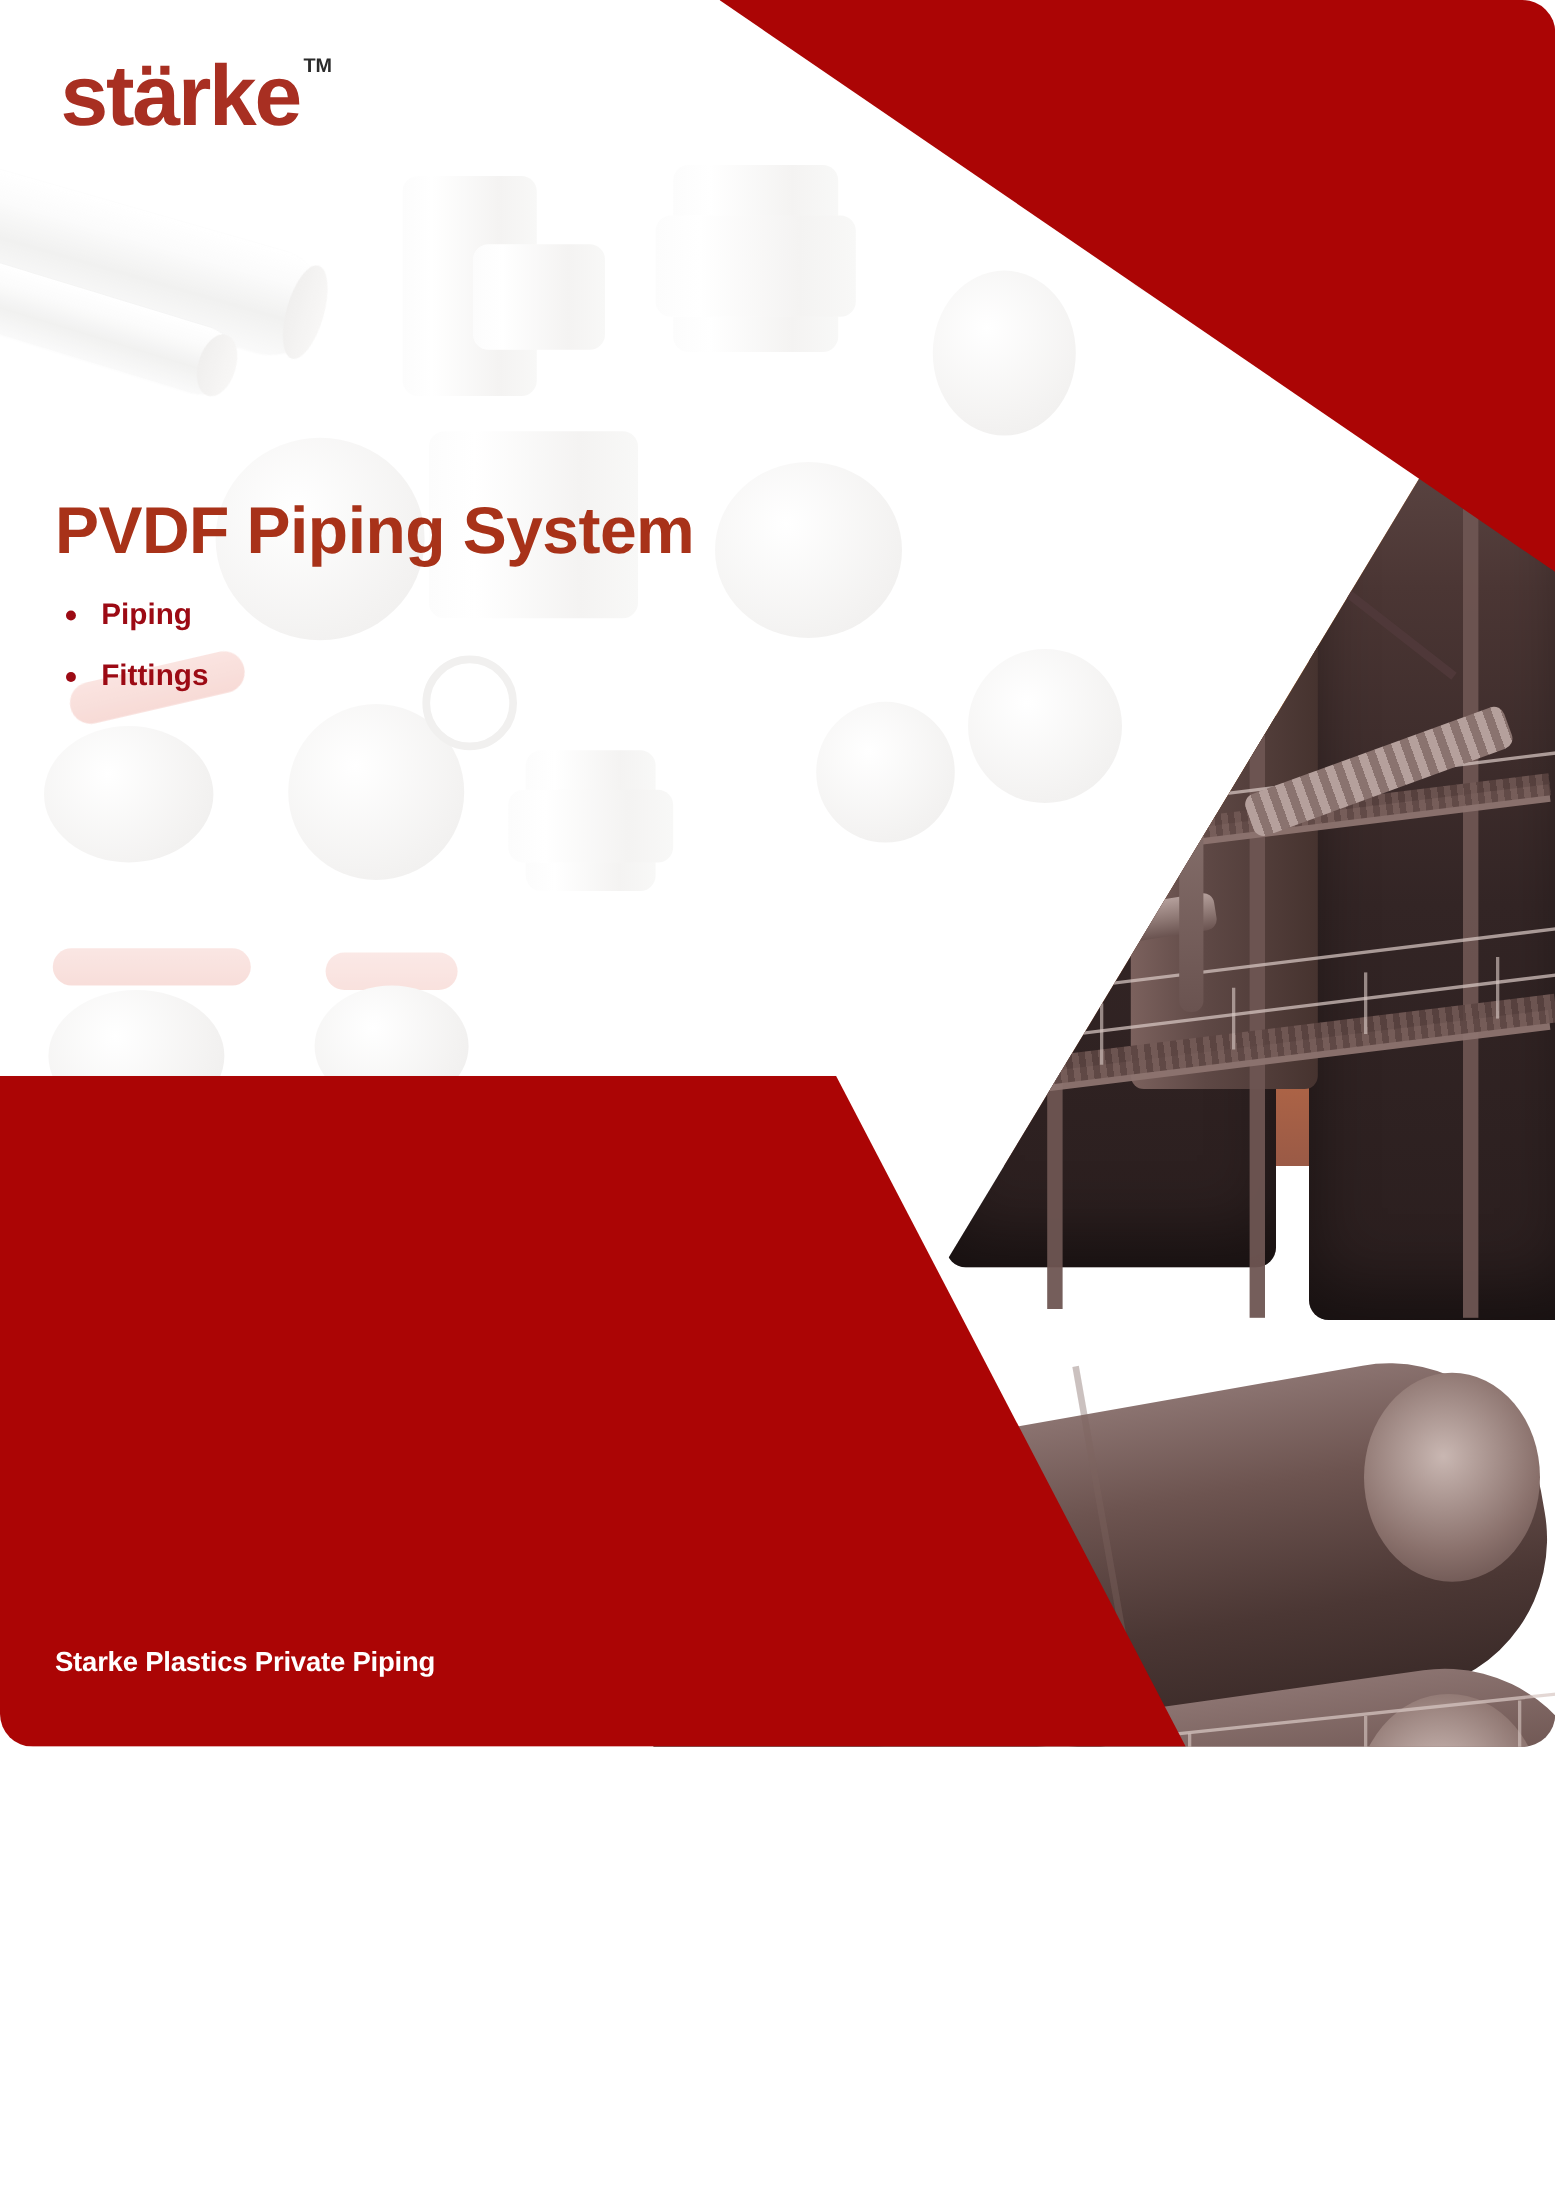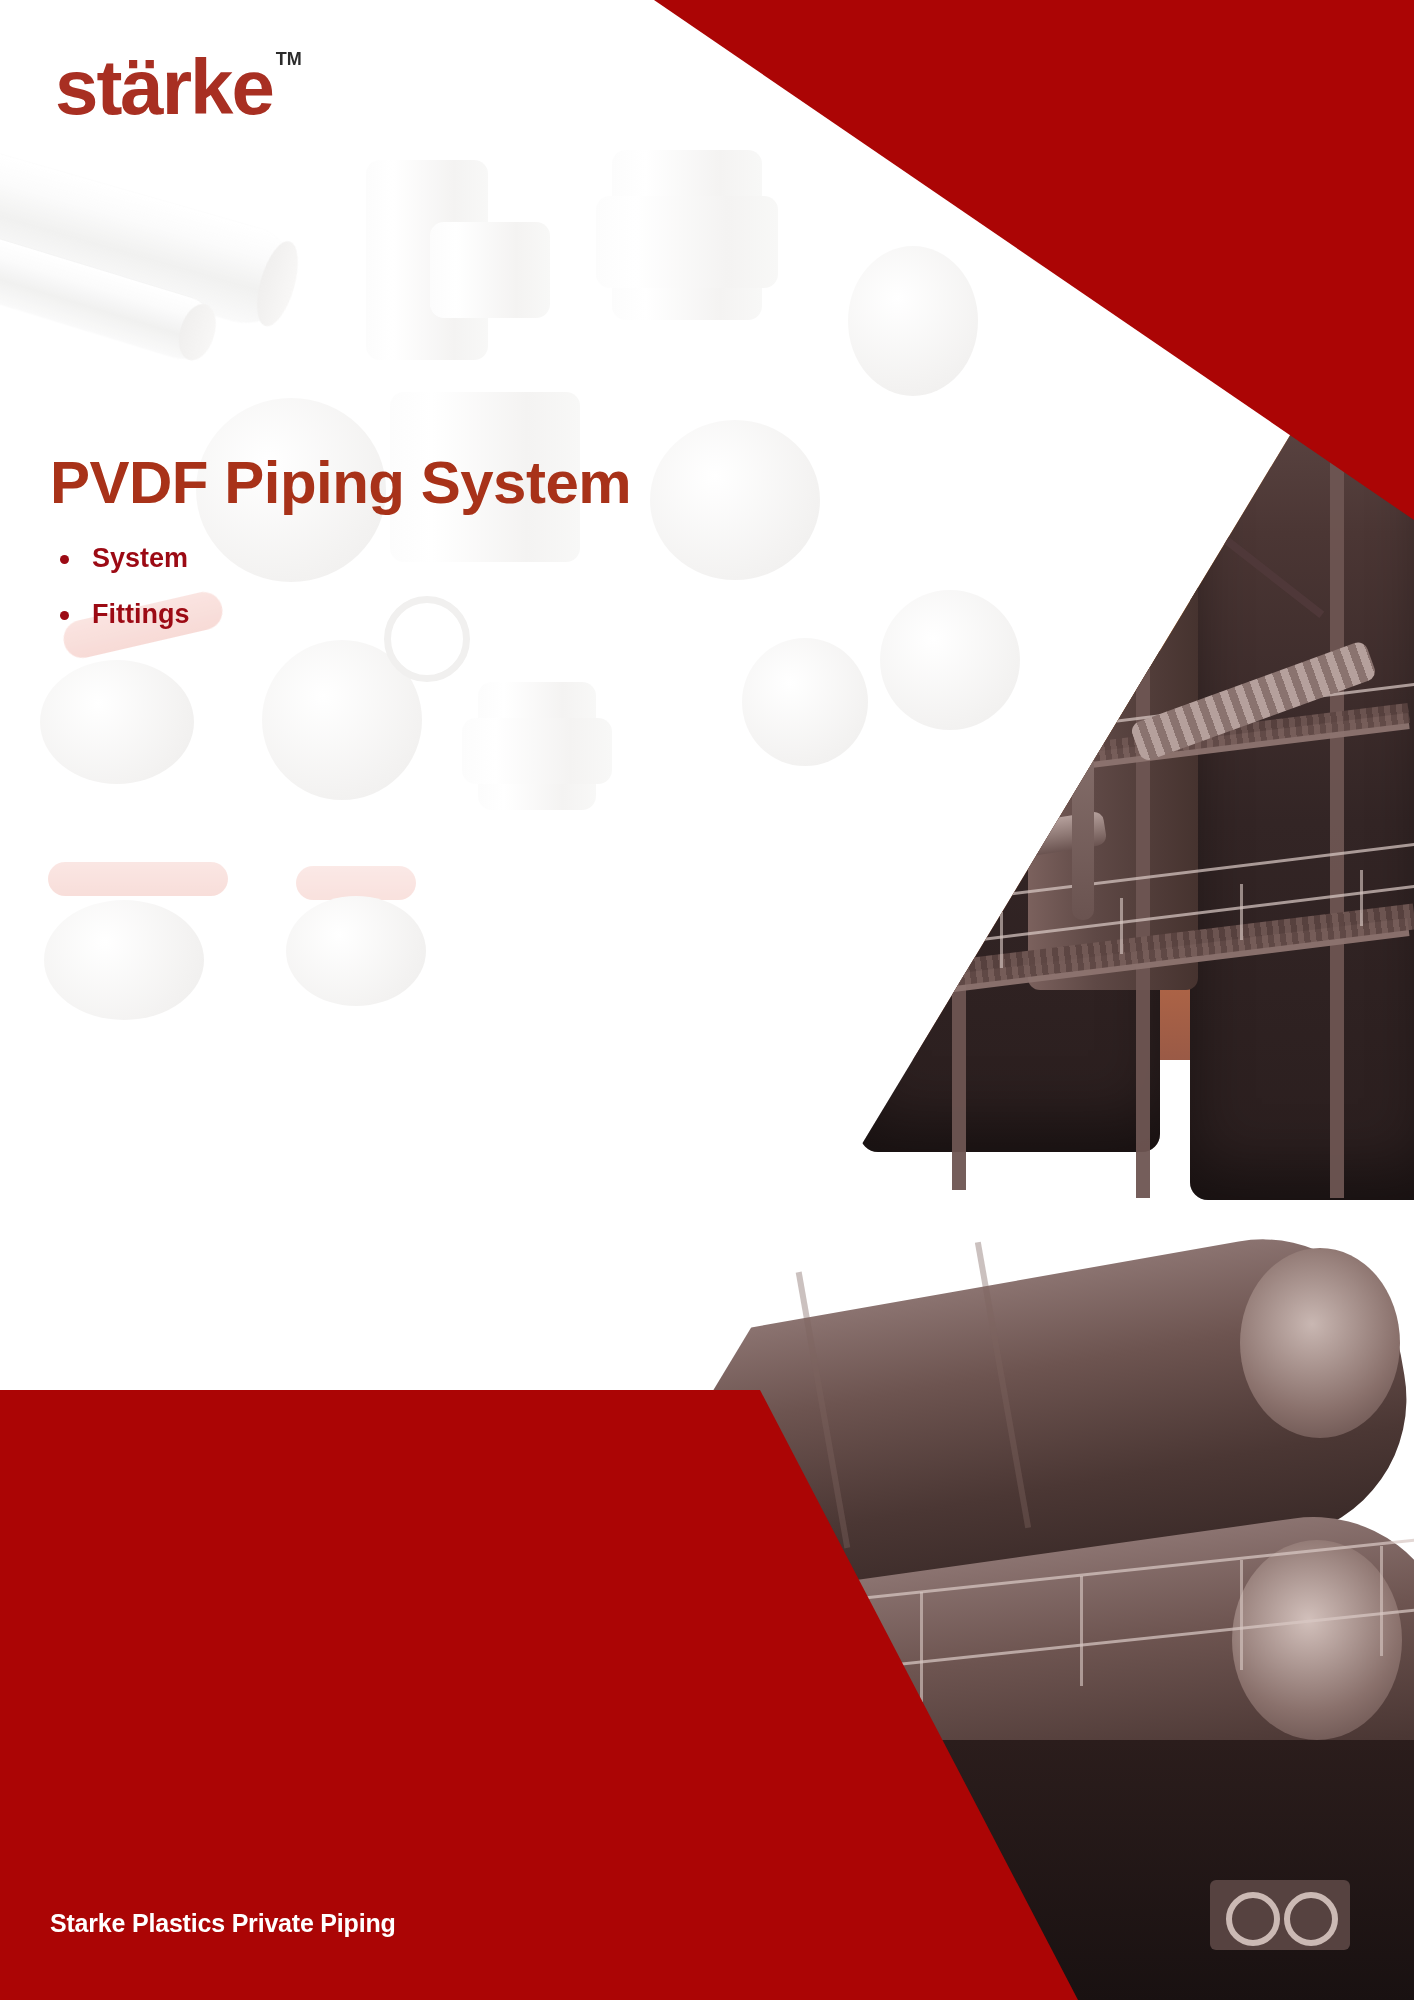--- a/index.html
+++ b/index.html
@@ -1,20 +1,20 @@
 <!DOCTYPE html>
 <html><head>
 <meta charset="utf-8">
 <style>
   html,body{margin:0;padding:0;background:#fff;}
   body{
     font-family:"Liberation Sans", sans-serif;
     width:1414px;height:2000px;overflow:hidden;position:relative;
   }
-  #page{position:relative;width:1414px;height:2000px;overflow:hidden;background:#ffffff;}
+  #page{position:relative;width:1414px;height:1588px;overflow:hidden;background:#ffffff;border-radius:30px;}
 
   
   .wm-layer{position:absolute;inset:0;overflow:hidden;z-index:1;pointer-events:none;}
   .wm{position:absolute;}
   .pipe{
     border-radius:60px;
     background:linear-gradient(180deg,#ffffff 0%,#fbfbfb 28%,#f1f1f0 62%,#fafafa 100%);
     box-shadow:0 0 2px rgba(0,0,0,.03);
   }
   .pipe:after{
@@ -241,20 +241,20 @@
 
   <div class="red-block-fill"></div>
 
   <div class="logo">
     <span>stärke</span><span class="tm">TM</span>
   </div>
 
   <div class="hero">
     <h1>PVDF Piping System</h1>
     <ul class="bullets">
-      <li>System</li>
+      <li>Piping</li>
       <li>Fittings</li>
     </ul>
   </div>
 
   <div class="footer">Starke Plastics Private Piping</div>
 
 </div>
 
 </body></html>

